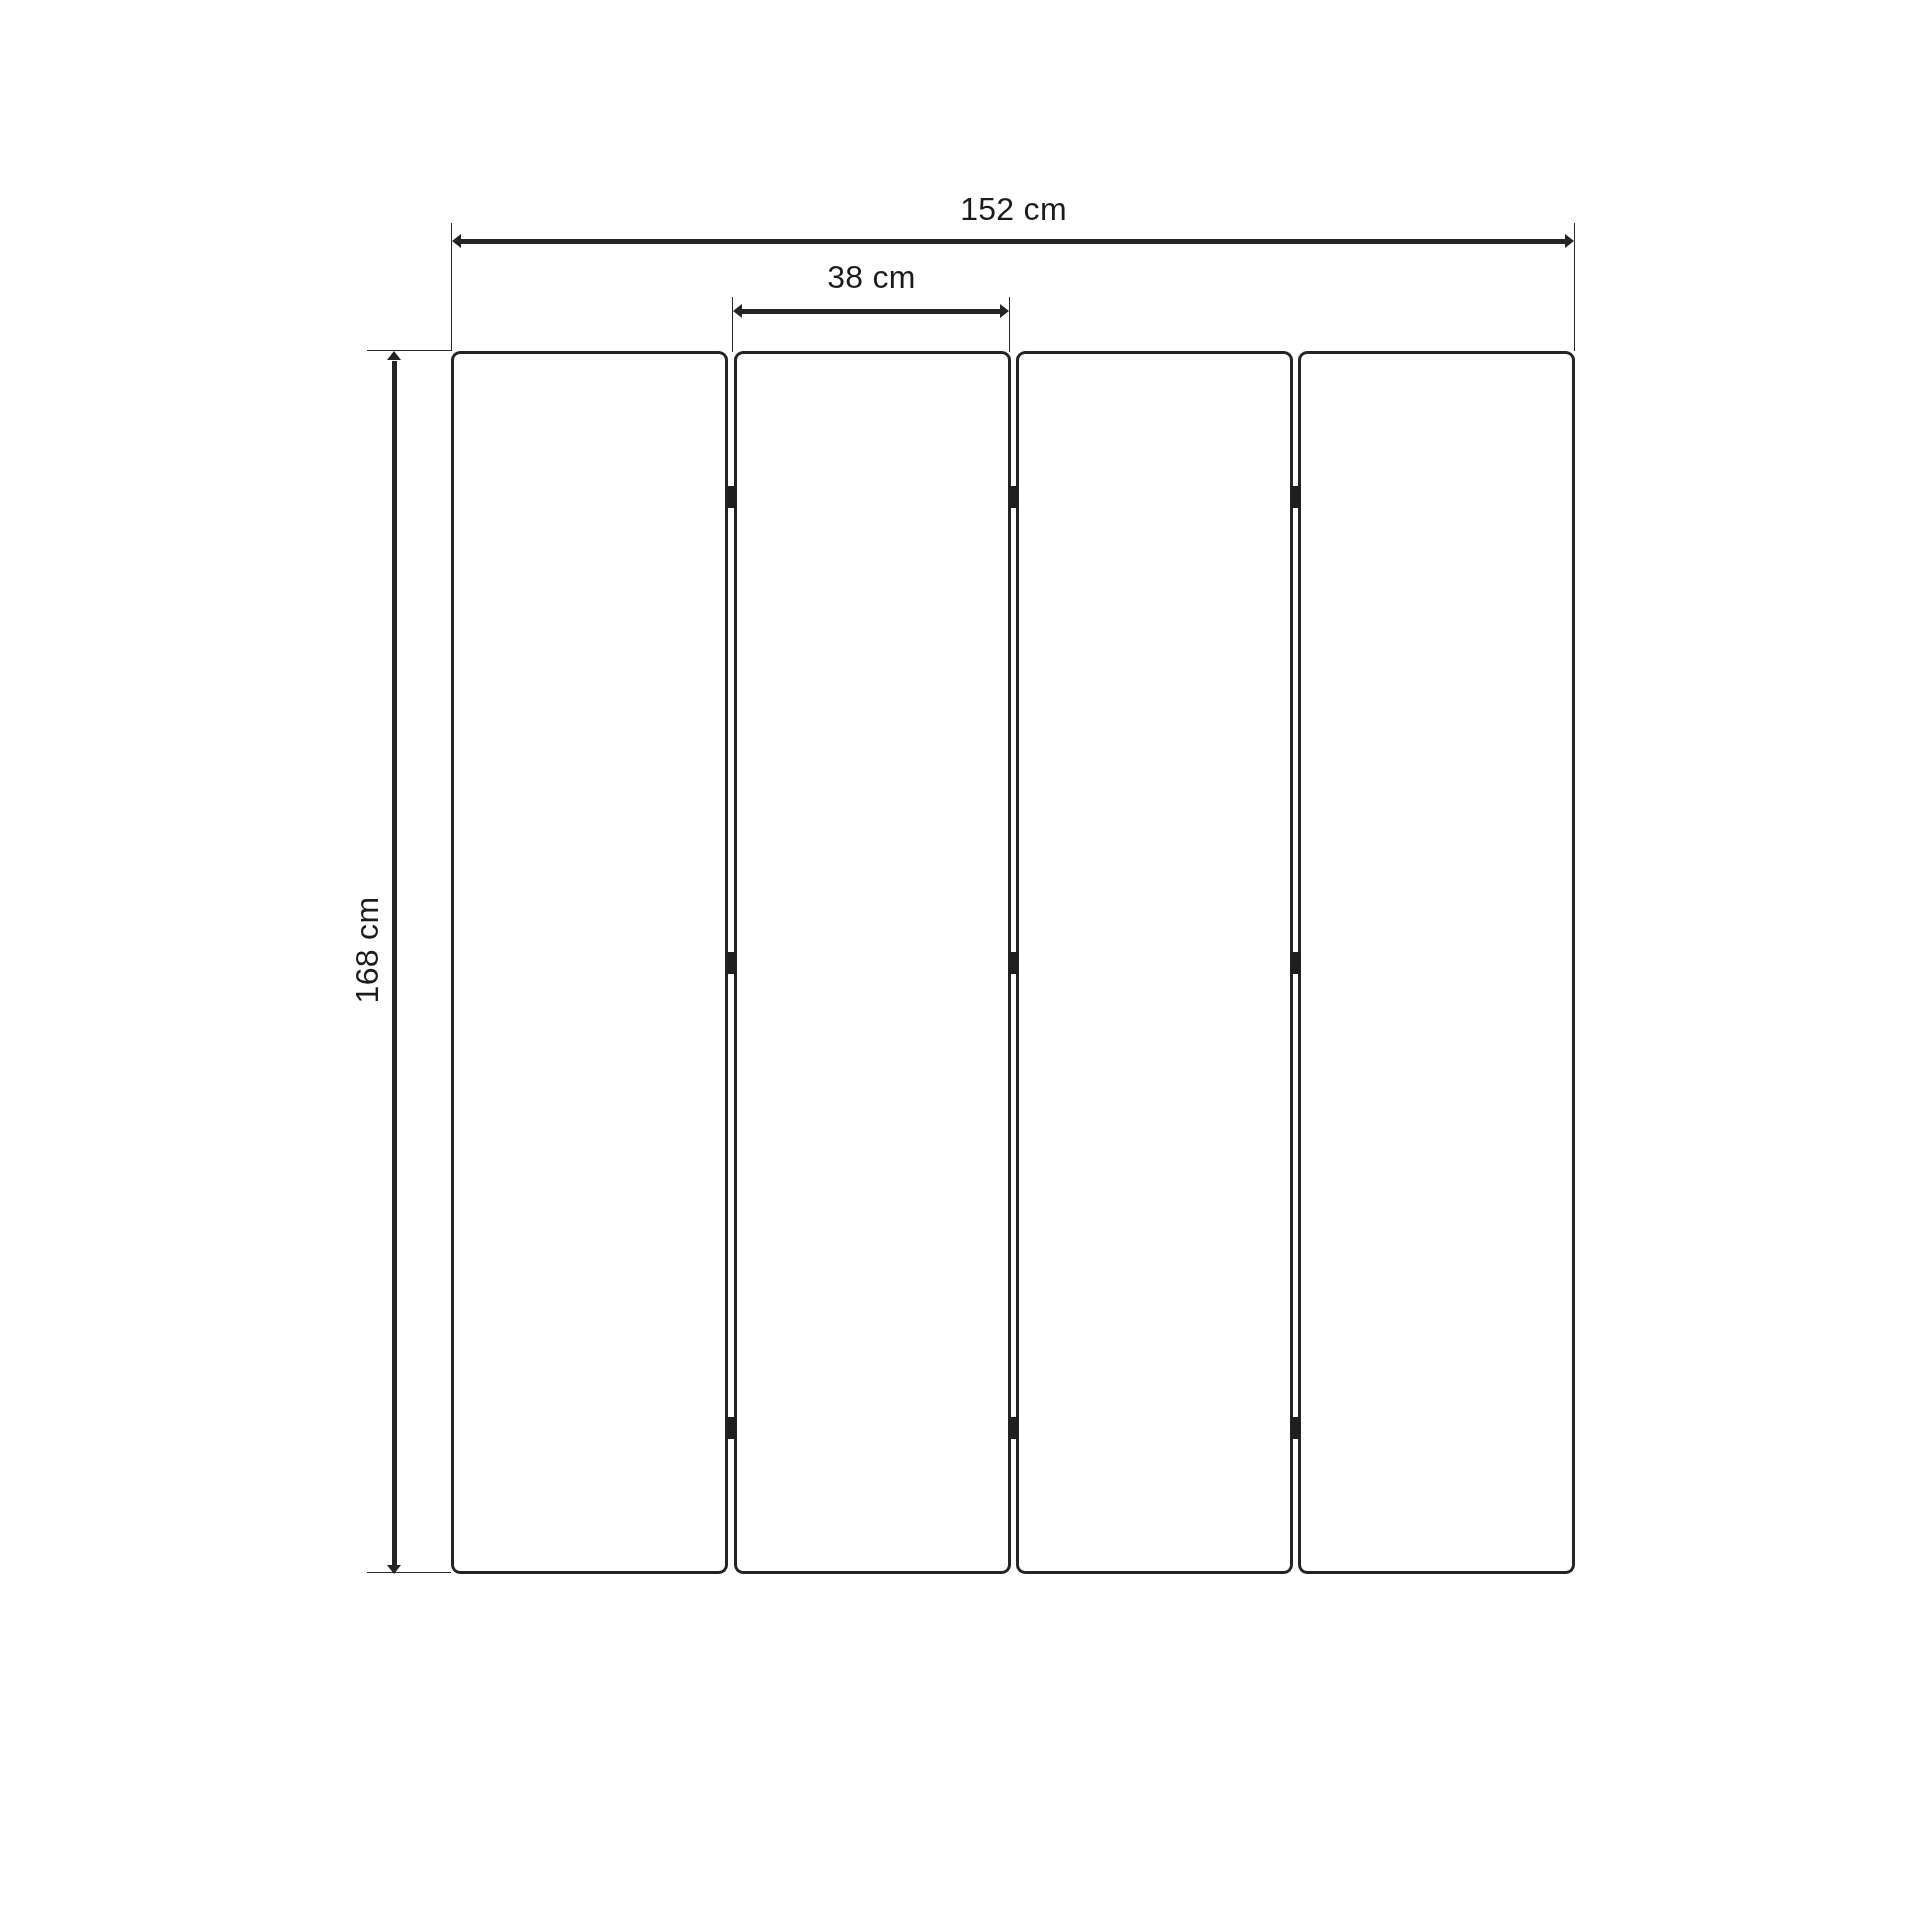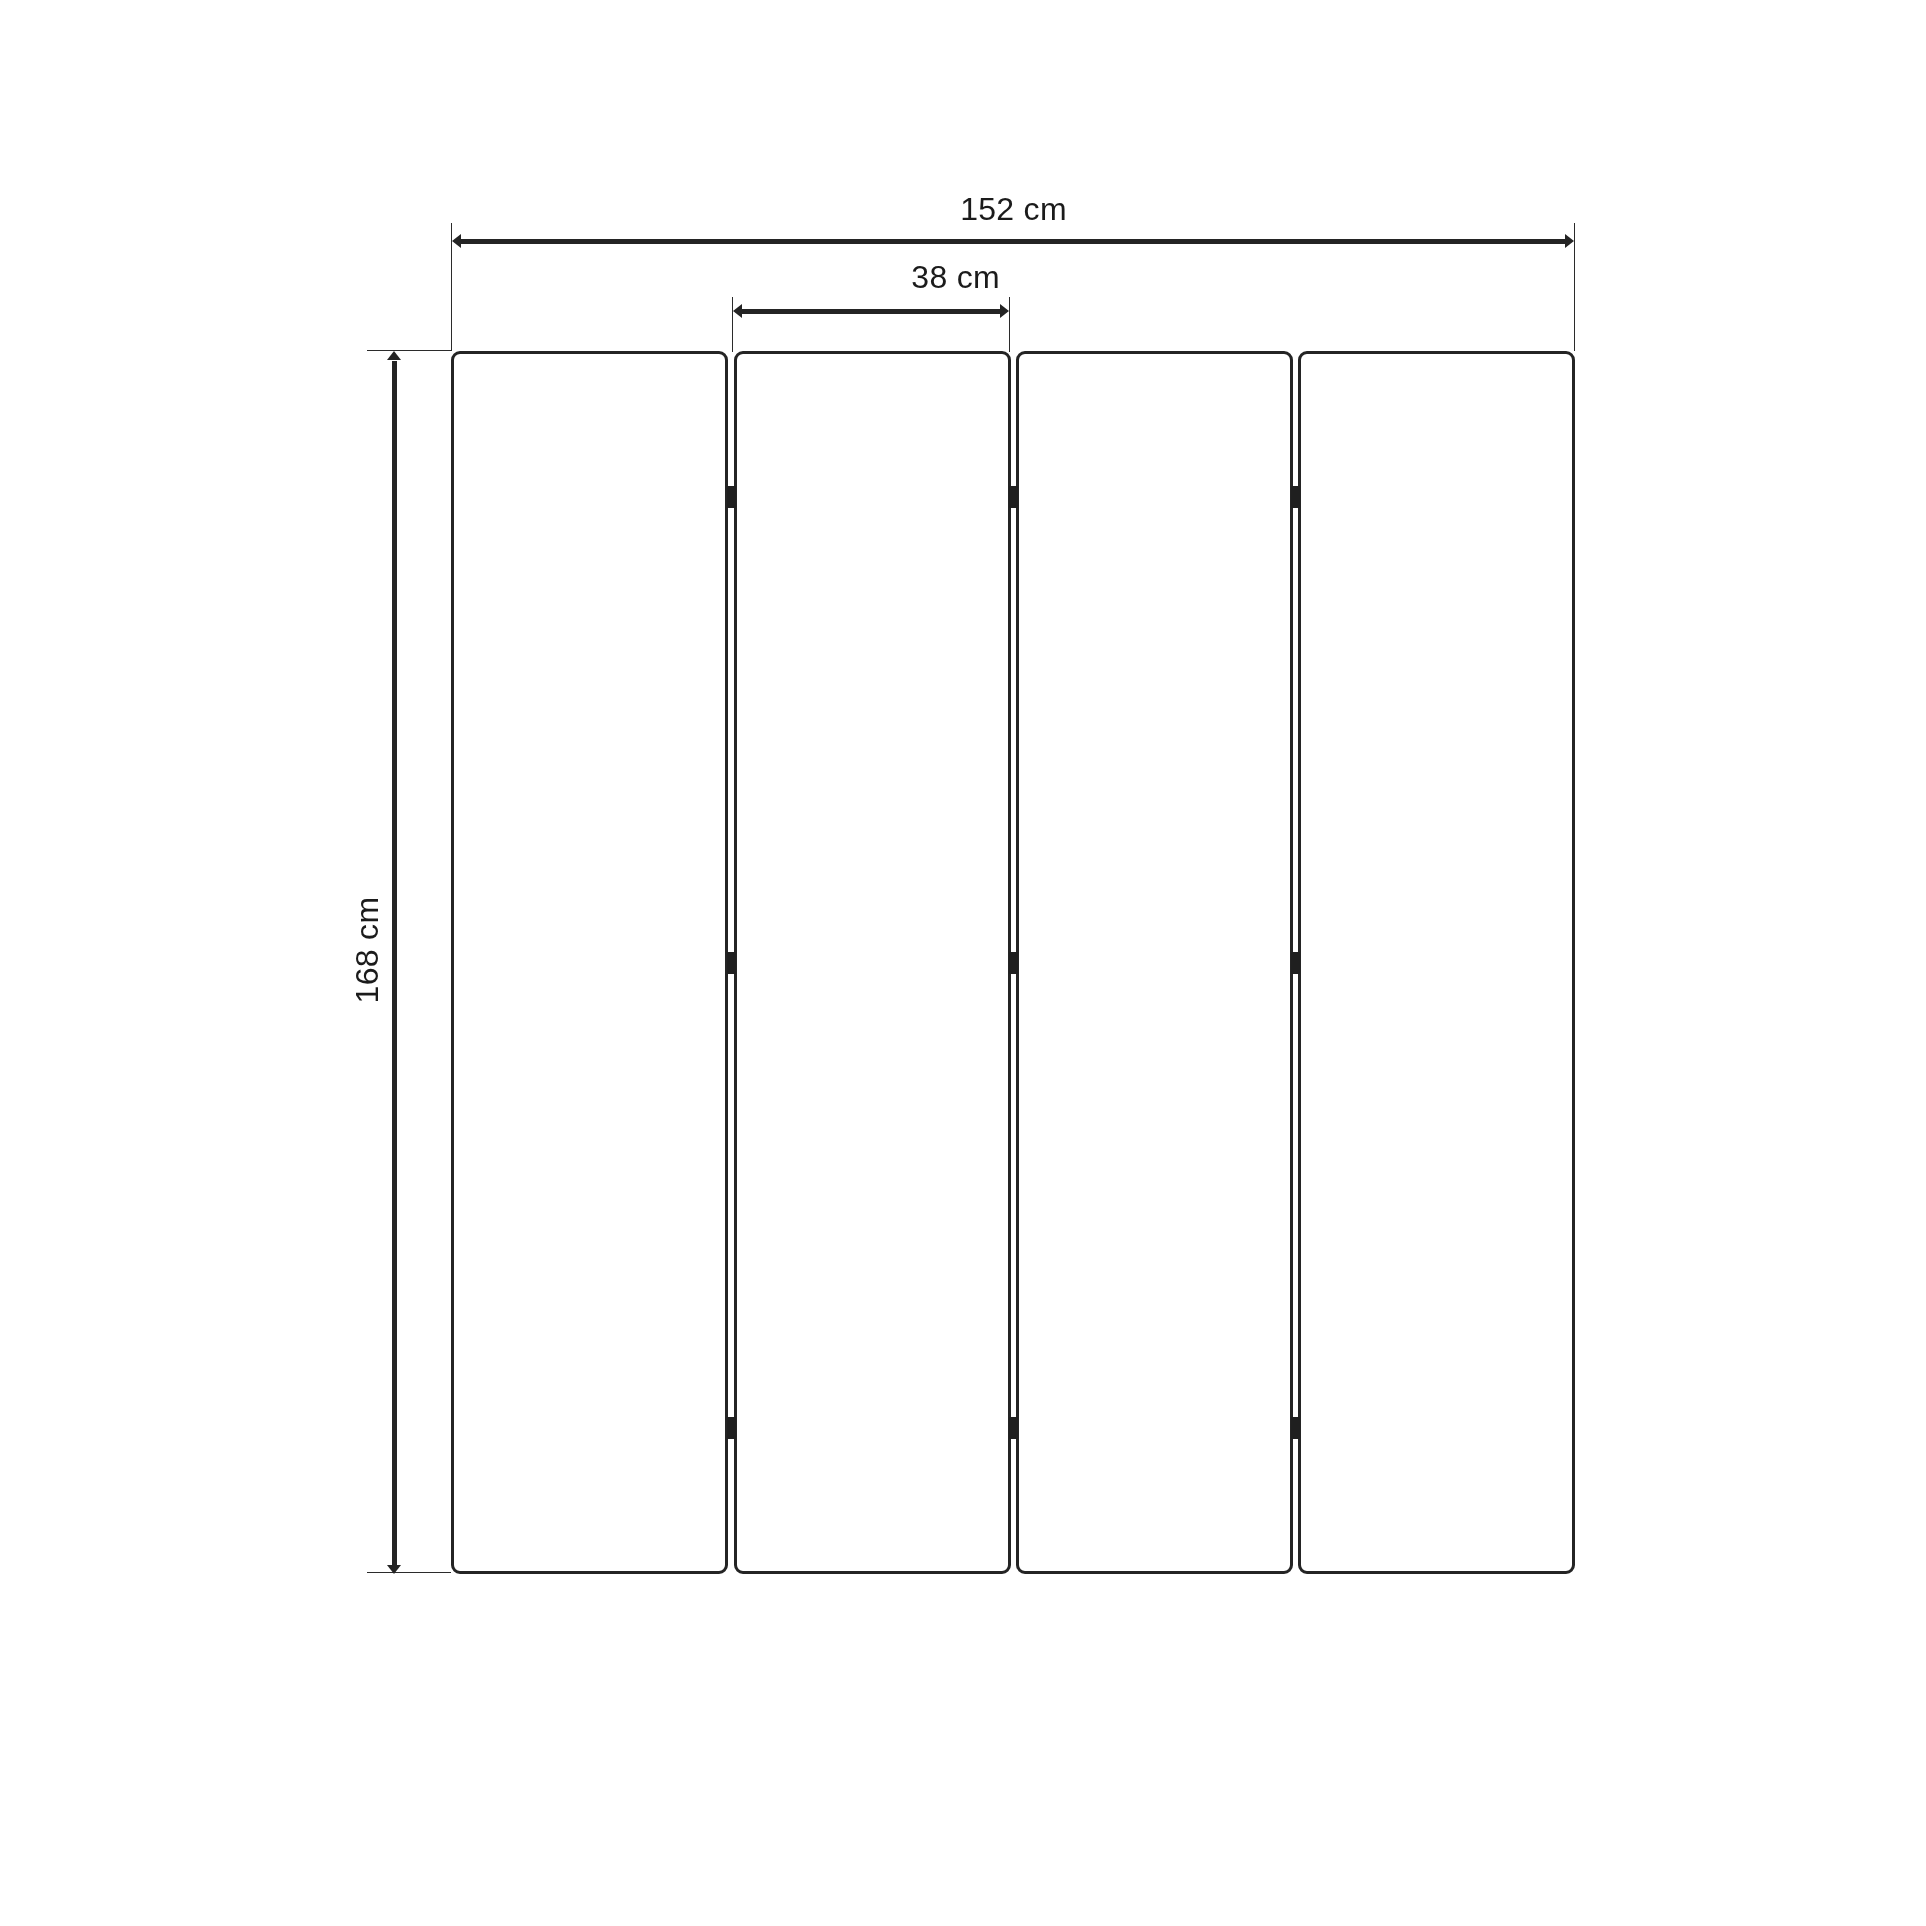--- a/index.html
+++ b/index.html
@@ -102,21 +102,21 @@
     <div class="arrow arrow-right" style="left:1565px; top:234px;"></div>
     <div class="dim-label" style="left:885px; top:191px;">152 cm</div>
   </div>
 
   <div>
     <div class="ext-v" style="left:732px; top:297px; height:55px;"></div>
     <div class="ext-v" style="left:1009px; top:297px; height:55px;"></div>
     <div class="dim-h" style="left:741px; top:309px; width:261px;"></div>
     <div class="arrow arrow-left" style="left:733px; top:304px;"></div>
     <div class="arrow arrow-right" style="left:1000px; top:304px;"></div>
-    <div class="dim-label" style="left:743px; top:259px;text-align:right;">38 cm</div>
+    <div class="dim-label" style="left:743px; top:259px;">38 cm</div>
   </div>
 
   <div>
     <div class="ext-h" style="left:367px; top:350px; width:84px;"></div>
     <div class="ext-h" style="left:367px; top:1572px; width:84px;"></div>
     <div class="dim-v" style="left:392px; top:361px; height:1204px;"></div>
     <div class="arrow arrow-up" style="left:387px; top:351px;"></div>
     <div class="arrow arrow-down" style="left:387px; top:1565px;"></div>
     <div class="dim-label rotated" style="left:238px; top:932px;">168 cm</div>
   </div>

